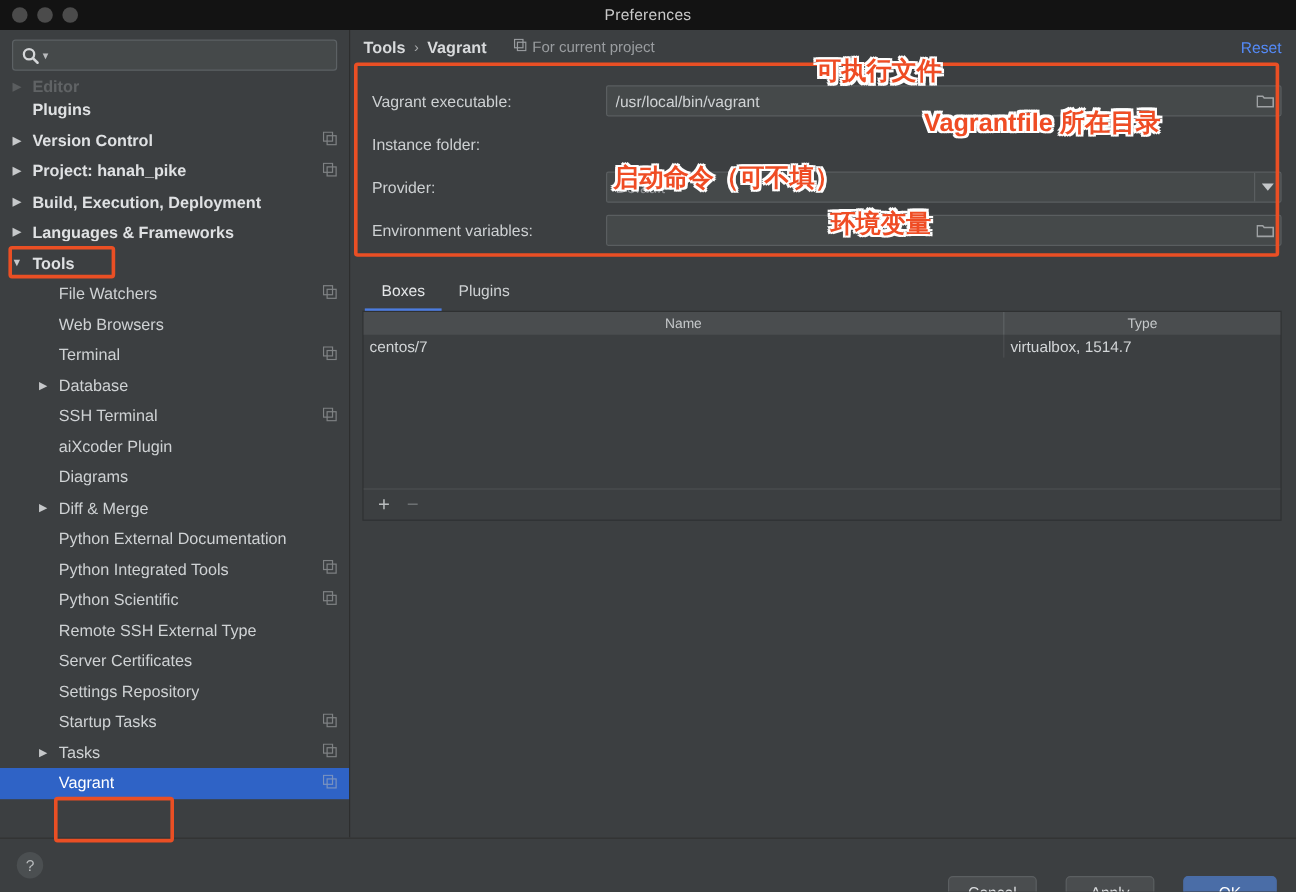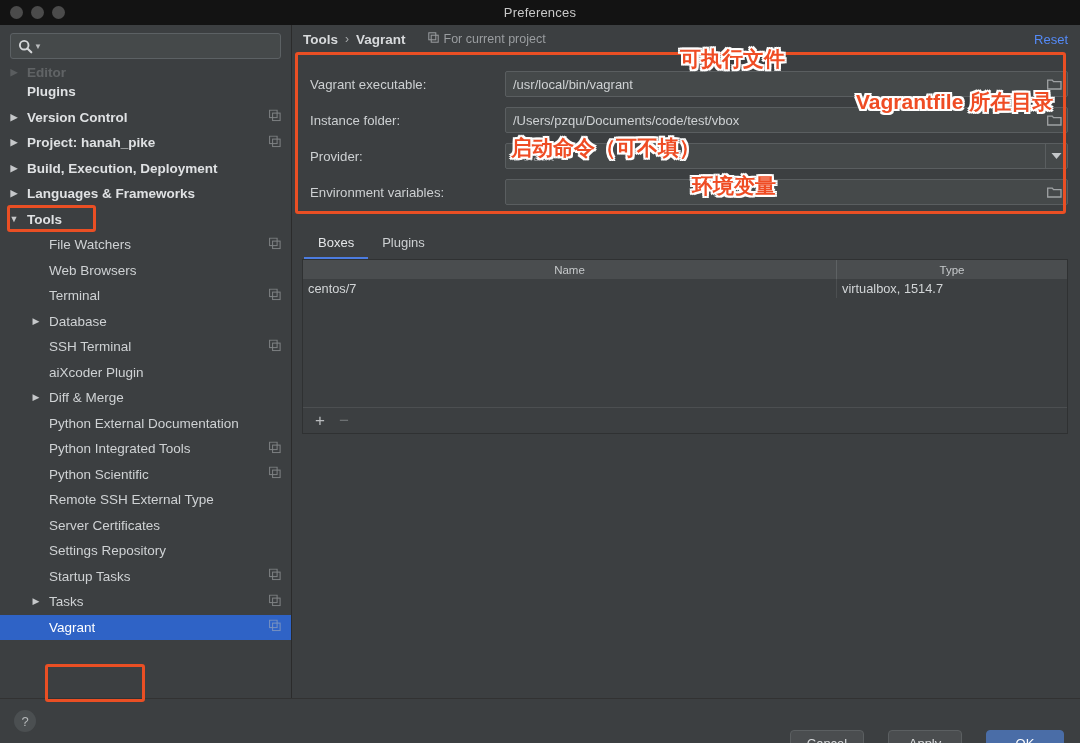--- a/index.html
+++ b/index.html
@@ -288,20 +288,24 @@
           <span class="copy-icon"><svg width="12" height="12" viewBox="0 0 12 12">
               <rect x="0.6" y="0.6" width="7.5" height="7.5" fill="none" stroke="#b6b9bb" stroke-width="1"></rect>
               <rect x="3.6" y="3.6" width="7.5" height="7.5" fill="none" stroke="#b6b9bb" stroke-width="1"></rect>
             </svg></span>
         </div>
         <div class="tree-row">
           <span class="arrow none" style="margin-left: 22px;">▶</span>
           <span class="row-label" style="margin-left: 5px;">aiXcoder Plugin</span>
         </div>
         <div class="tree-row">
+          <span class="arrow none" style="margin-left: 22px;">▶</span>
+          <span class="row-label" style="margin-left: 5px;">Diagrams</span>
+        </div>
+        <div class="tree-row">
           <span class="arrow" style="margin-left: 22px;">▶</span>
           <span class="row-label" style="margin-left: 5px;">Diff &amp; Merge</span>
         </div>
         <div class="tree-row">
           <span class="arrow none" style="margin-left: 22px;">▶</span>
           <span class="row-label" style="margin-left: 5px;">Python External Documentation</span>
         </div>
         <div class="tree-row">
           <span class="arrow none" style="margin-left: 22px;">▶</span>
           <span class="row-label" style="margin-left: 5px;">Python Integrated Tools</span>
@@ -382,28 +386,20 @@
             <span class="val">/usr/local/bin/vagrant</span>
             <span class="folder-btn">
               <svg width="15" height="13" viewBox="0 0 15 13">
                 <path d="M0.7 2.2 L5.3 2.2 L6.5 3.6 L14 3.6 L14 11 L0.7 11 Z" fill="none" stroke="#9fa2a4" stroke-width="1.3"></path>
               </svg>
             </span>
           </div>
         </div>
         <div class="form-row">
           <div class="form-label">Instance folder:</div>
-          <div class="field">
-            <span class="val">/Users/pzqu/Documents/code/test/vbox</span>
-            <span class="folder-btn">
-              <svg width="15" height="13" viewBox="0 0 15 13">
-                <path d="M0.7 2.2 L5.3 2.2 L6.5 3.6 L14 3.6 L14 11 L0.7 11 Z" fill="none" stroke="#9fa2a4" stroke-width="1.3"></path>
-              </svg>
-            </span>
-          </div>
         </div>
         <div class="form-row">
           <div class="form-label">Provider:</div>
           <div class="field">
             <span class="val placeholder">Default</span>
             <span class="combo-arrow">
               <svg width="11" height="8" viewBox="0 0 11 8">
                 <polygon points="0.5,1 10.5,1 5.5,7" fill="#c4c7c9"></polygon>
               </svg>
             </span>
@@ -452,17 +448,17 @@
       <div class="btn">Apply</div>
       <div class="btn primary">OK</div>
     </div>
   </div>
 
   <div class="anno anno-box" style="left:295px; top:52px; width:771px; height:162px;"></div>
   <div class="anno anno-box" style="left:7px; top:205px; width:89px; height:27px;"></div>
   <div class="anno anno-box" style="left:45px; top:664px; width:100px; height:38px;"></div>
 
   <div class="anno anno-text" style="left:680px; top:45px; font-size:21px;">可执行文件</div>
-  <div class="anno anno-text" style="left:856px; top:88px; font-size:21px;">Vagrantfile 所在目录</div>
+  <div class="anno anno-text" style="left:770px; top:88px; font-size:21px;">Vagrantfile 所在目录</div>
   <div class="anno anno-text" style="left:511px; top:134px; font-size:21px;">启动命令（可不填）</div>
   <div class="anno anno-text" style="left:692px; top:172px; font-size:21px;">环境变量</div>
 
 </div>
 
 </body></html>

